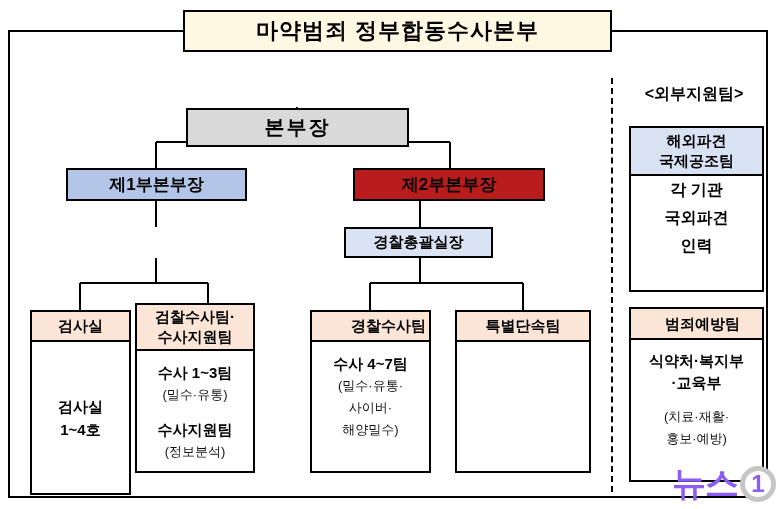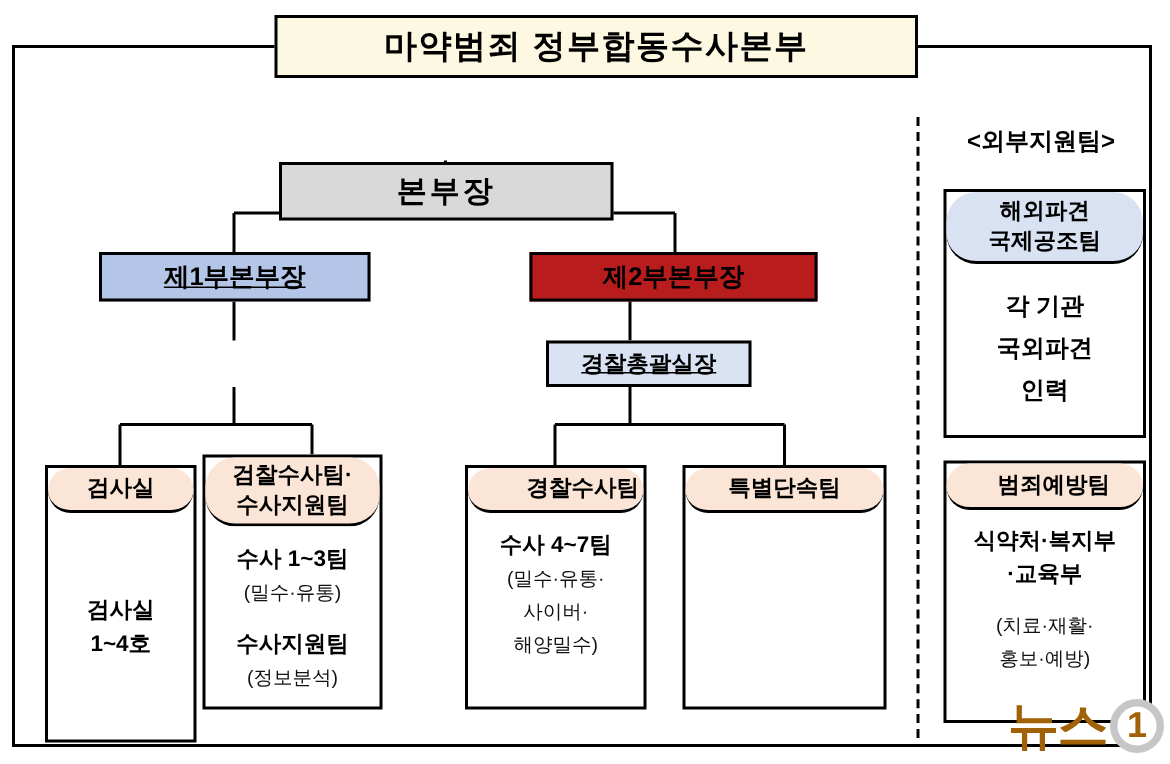--- a/index.html
+++ b/index.html
@@ -5,27 +5,27 @@
   html,body{margin:0;padding:0;background:#fff;}
   .canvas{
     position:relative;width:780px;height:509px;background:#ffffff;
     font-family:"Liberation Sans","DejaVu Sans",sans-serif;color:#000;overflow:hidden;
   }
   .connectors{position:absolute;left:0;top:0;width:780px;height:509px;pointer-events:none;}
   .outer-frame{position:absolute;left:8px;top:30px;width:760px;height:468px;border:2px solid #000;box-sizing:border-box;background:transparent;}
   .box{position:absolute;box-sizing:border-box;border:2px solid #000;display:flex;align-items:center;justify-content:center;text-align:center;font-weight:bold;background:#fff;}
   .title-box{left:183px;top:10px;width:429px;height:42px;background:#fdf8e1;font-size:22px;letter-spacing:1px;z-index:3;}
   .head-box{left:186px;top:68px;width:223px;height:39px;background:#d9d9d9;font-size:20px;letter-spacing:2px;z-index:2;margin-top:40px;}
-  .deputy1-box{left:66px;top:168px;width:181px;height:33px;background:#b4c6e7;font-size:17px;z-index:2;text-decoration:underline;}
+  .deputy1-box{left:66px;top:168px;width:181px;height:33px;background:#b4c6e7;font-size:17px;z-index:2;}
   .deputy2-box{left:353px;top:168px;width:192px;height:33px;background:#b91c1c;font-size:17px;z-index:2;}
   .office-box{background:#dae3f3;font-size:15px;z-index:2;}
   .office1-box{left:88px;top:227px;width:137px;height:31px;}
-  .office2-box{left:364px;top:227px;width:137px;height:31px;text-decoration:underline;}
+  .office2-box{left:344px;top:227px;width:149px;height:31px;}
   .team{position:absolute;box-sizing:border-box;border:2px solid #000;background:#fff;display:flex;flex-direction:column;z-index:2;}
-  .team-header{background:#fbe5d6;border-bottom:2px solid #000;font-weight:bold;font-size:15px;text-align:center;display:flex;flex-direction:column;align-items:center;justify-content:center;line-height:20px;border-radius:20px;}
+  .team-header{background:#fbe5d6;border-bottom:2px solid #000;font-weight:bold;font-size:15px;text-align:center;display:flex;flex-direction:column;align-items:center;justify-content:center;line-height:20px;}
   .team-header.blue{background:#d9e2f3;}
   .team-body{flex:1;text-align:center;display:flex;flex-direction:column;align-items:center;}
   .b-line{font-weight:bold;font-size:15px;line-height:23px;}
   .p-line{font-weight:normal;font-size:13px;line-height:22px;color:#111;}
   .p-line.small{font-size:12px;}
   .gap{height:12px;}
   .team-prosecutor{left:30px;top:310px;width:101px;height:185px;}
   .team-prosecutor .team-header{height:28px;}
   .team-prosecutor .team-body{justify-content:center;}
   .team-prosecution{left:135px;top:303px;width:120px;height:170px;}
@@ -33,26 +33,26 @@
   .team-police{left:310px;top:310px;width:121px;height:163px;}
   .team-police .team-header{height:28px;padding-left:36px;}
   .team-special{left:455px;top:310px;width:136px;height:163px;}
   .team-special .team-header{height:28px;}
   .team-body{padding-top:10px;}
   .team-prosecutor .team-body{padding-top:0;}
   .dashed-divider{position:absolute;left:611px;top:78px;height:414px;width:0;border-left:2px dashed #000;z-index:1;}
   .ext-label{position:absolute;left:618px;top:84px;width:152px;text-align:center;font-weight:bold;font-size:16px;z-index:2;}
   .team-overseas{left:629px;top:126px;width:135px;height:166px;}
   .team-overseas .team-header{height:46px;font-size:15px;}
-  .team-overseas .team-body{justify-content:center;padding-top:0;}
+  .team-overseas .team-body{padding-top:0;}
   .team-overseas .b-line{font-size:16px;line-height:28px;}
   .team-prevention{left:629px;top:307px;width:135px;height:175px;}
   .team-prevention .team-header{height:29px;padding-left:12px;}
   .team-prevention .b-line{line-height:22px;}
-  .watermark{position:absolute;right:4px;bottom:2px;display:flex;align-items:center;color:#a16207;font-weight:bold;z-index:4;}
+  .watermark{position:absolute;right:4px;bottom:2px;display:flex;align-items:center;color:#8b5cf6;font-weight:bold;z-index:4;}
   .wm-text{font-size:34px;letter-spacing:-1px;}
   .wm-circle{width:36px;height:36px;border:5px solid #c6c6c6;border-radius:50%;display:flex;align-items:center;justify-content:center;font-size:24px;margin-left:2px;box-sizing:border-box;background:#fff;}
 </style>
 </head>
 <body>
 
 <div class="canvas">
 
   <svg class="connectors" viewBox="0 0 780 509" xmlns="http://www.w3.org/2000/svg">
     <path d="M297,107 V142" stroke="#000" stroke-width="2" fill="none"></path>

